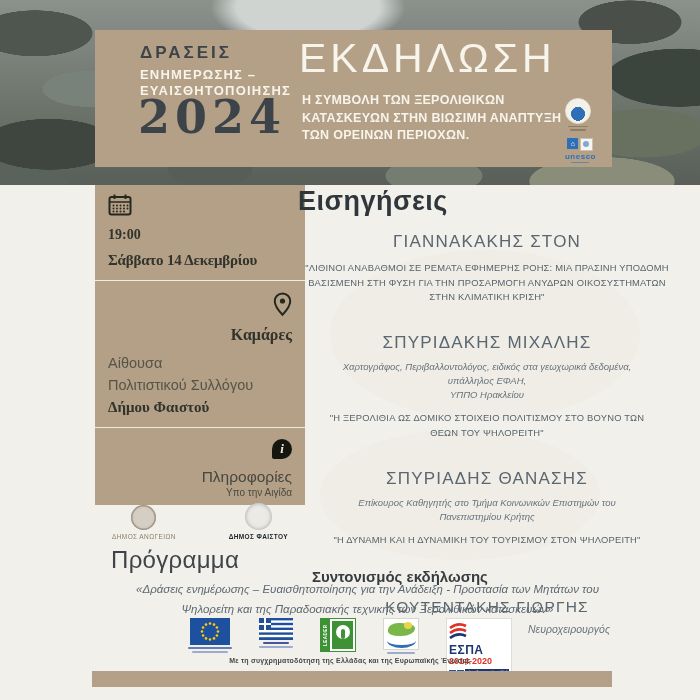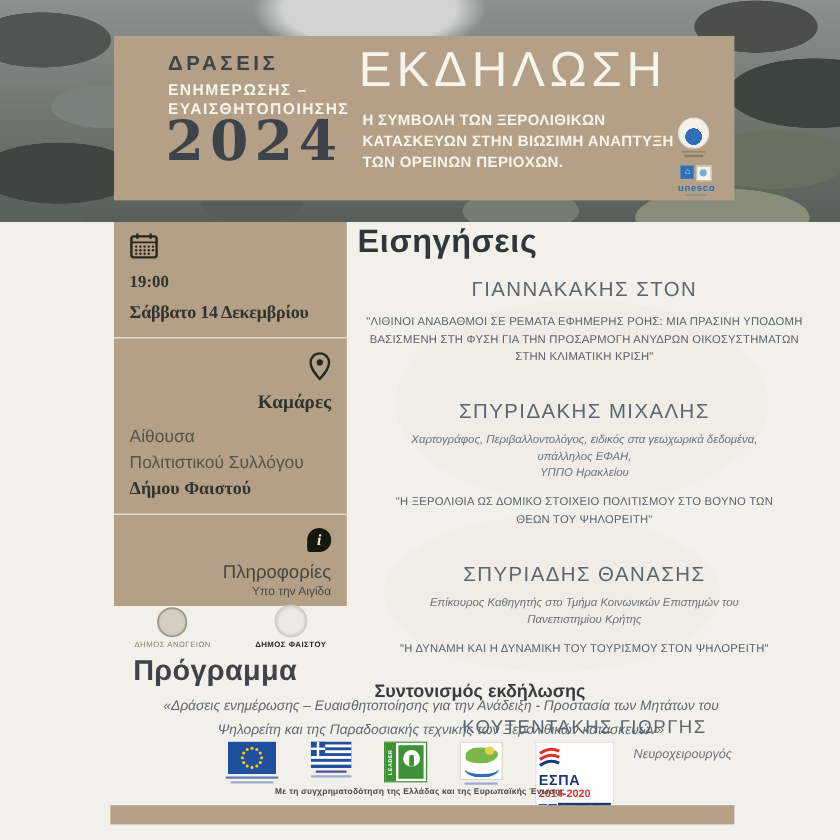--- a/index.html
+++ b/index.html
@@ -48,21 +48,21 @@
   .unesco .sq{display:flex;gap:2px;}
   .unesco .sq .s1{width:11px;height:11px;background:#2f6fb8;color:#fff;font-size:7px;
     line-height:11px;text-align:center;}
   .unesco .sq .s2{width:11px;height:11px;background:#f6f4ee;border:.5px solid #c9c2ae;
     position:relative;}
   .unesco .sq .s2::after{content:"";position:absolute;left:2px;top:2px;width:6px;height:6px;
     border-radius:50%;background:#7fa8d4;}
   .unesco .word{font-size:8px;font-weight:bold;color:#2f6fb8;letter-spacing:.5px;}
 
   
-  .panel{position:absolute;left:95px;top:185px;width:194px;height:320px;background:#b3a086;
+  .panel{position:absolute;left:95px;top:185px;width:210px;height:320px;background:#b3a086;
     box-sizing:border-box;padding:9px 13px 8px 13px;color:#3a3c35;}
   .time{margin-top:7px;font-family:"Liberation Serif",serif;font-weight:bold;font-size:14px;color:#31332c;}
   .date{margin-top:9px;font-family:"Liberation Serif",serif;font-weight:bold;font-size:15px;
     letter-spacing:-.2px;color:#31332c;}
   .rule{height:1px;background:rgba(250,248,242,.85);margin:11px -13px;}
   .row{display:flex;align-items:flex-end;gap:9px;flex-direction:column;}
   .place{font-family:"Liberation Serif",serif;font-weight:bold;font-size:16px;color:#31332c;}
   .venue{margin-top:9px;font-size:14.5px;color:#565449;line-height:1.5;white-space:pre-line;}
   .venue-org{font-family:"Liberation Serif",serif;font-weight:bold;font-size:15px;color:#31332c;
     margin-top:2px;}
@@ -92,21 +92,21 @@
   .sp-talk{margin-top:9px;font-size:9.4px;color:#56636d;line-height:1.55;letter-spacing:.2px;
     white-space:pre-line;}
   .speaker.gap{margin-top:28px;}
   .coord-label{margin-top:20px;font-weight:bold;font-size:15px;color:#373c40;padding-left:14px;}
   .coord-name{margin-top:13px;text-align:center;font-size:15.5px;letter-spacing:1.2px;color:#5a6670;}
   .coord-title{margin-top:7px;font-style:italic;font-size:10.5px;color:#68737e;text-align:right;
     padding-right:66px;}
 
   
   .program{position:absolute;left:95px;top:546px;width:545px;}
-  .p-heading{font-size:24px;font-weight:bold;color:#3f444a;padding-left:16px;letter-spacing:.3px;}
+  .p-heading{font-size:24px;font-weight:normal;color:#3f444a;padding-left:16px;letter-spacing:.3px;}
   .p-desc{margin-top:5px;text-align:center;font-style:italic;font-size:11.5px;color:#5d6973;
     line-height:1.75;white-space:pre-line;}
 
   
   .logos{position:absolute;left:0;top:618px;width:700px;display:flex;justify-content:center;
     align-items:flex-start;gap:27px;}
   .ltile{display:flex;flex-direction:column;align-items:center;gap:2px;}
   .capbar{height:2px;border-radius:1px;background:#4a66b0;opacity:.85;}
   .capbar.lt{opacity:.5;height:1.5px;}
   .leader-box{width:36px;height:34px;background:#fff;border:1px solid #3f9135;box-sizing:border-box;

